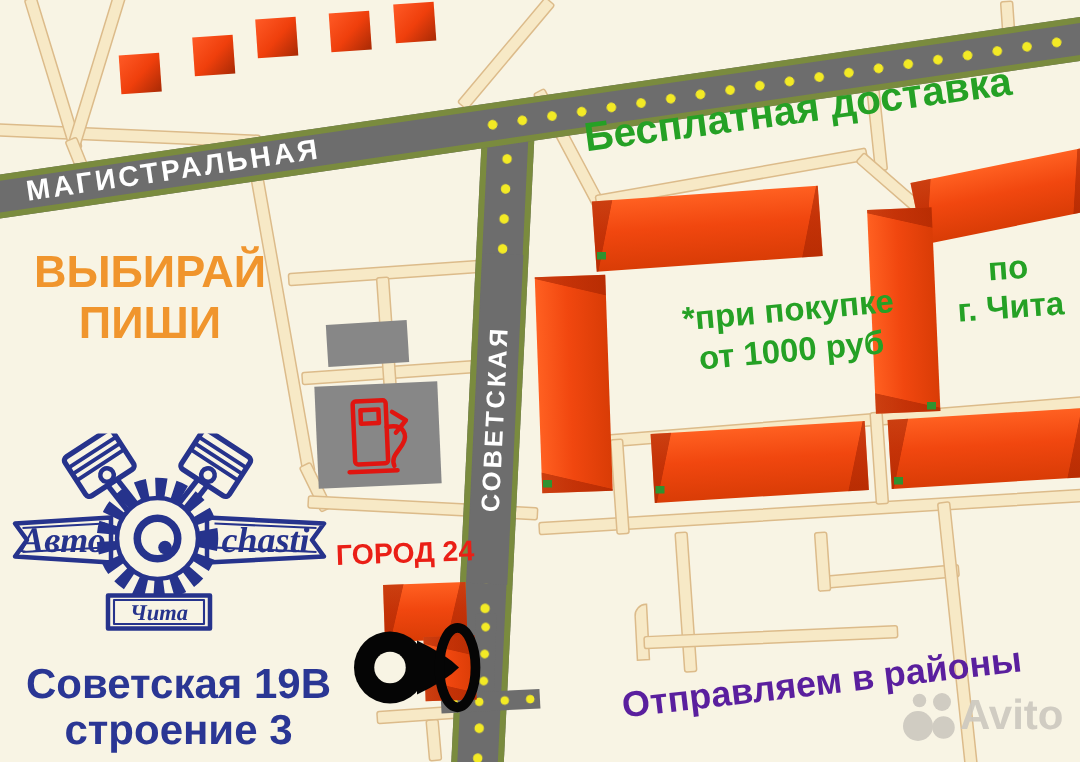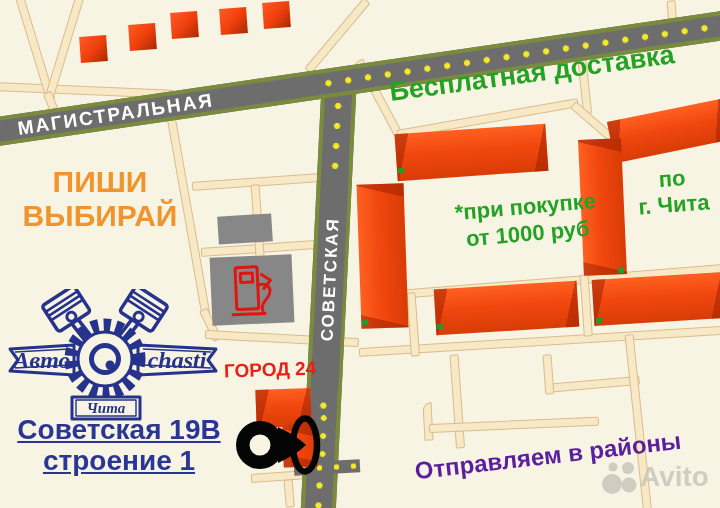--- a/index.html
+++ b/index.html
@@ -51,22 +51,22 @@
   .txt{position:absolute;font-weight:bold;z-index:6;white-space:nowrap;}
   #free-delivery{left:336px;top:58px;width:392px;text-align:center;font-size:27px;
                  color:#25a125;transform:rotate(-7.6deg);}
   #condition{left:404px;top:193px;width:245px;text-align:center;font-size:22px;line-height:27px;
              color:#25a125;transform:rotate(-5deg);}
   #area{left:622px;top:166px;width:102px;text-align:center;font-size:22px;line-height:26px;
         color:#25a125;transform:rotate(-4deg);}
   #cta{left:2px;top:165px;width:196px;text-align:center;font-size:30px;line-height:34px;
        color:#f0952d;}
   #store-name{left:224px;top:359px;font-size:19px;color:#ea1f16;transform:rotate(-2deg);}
-  #address{left:0;top:414px;width:238px;text-align:center;font-size:28px;line-height:31px;
-           color:#2a3694;text-decoration:underline;}
+  #address{left:0;top:440px;width:238px;text-align:center;font-size:28px;line-height:31px;
+           color:#2a3694;}
   #districts{left:380px;top:442px;width:336px;text-align:center;font-size:24px;color:#5a1f9e;
              transform:rotate(-6.6deg);}
 
   #logo{position:absolute;left:6px;top:289px;z-index:6;}
   #pin{position:absolute;left:233px;top:414px;z-index:7;}
   #wm{position:absolute;left:601px;top:459px;display:flex;align-items:center;gap:3px;z-index:8;
       color:#cdc9c0;opacity:.92;font-weight:bold;font-size:28px;}
 </style>
 </head>
 <body>
@@ -151,27 +151,27 @@
   <div class="txt" id="free-delivery">Бесплатная доставка</div>
   <div class="txt" id="condition">
     <div>*при покупке</div>
     <div>от 1000 руб</div>
   </div>
   <div class="txt" id="area">
     <div>по</div>
     <div>г. Чита</div>
   </div>
   <div class="txt" id="cta">
+    <div>ВЫБИРАЙ</div>
     <div>ПИШИ</div>
-    <div>ВЫБИРАЙ</div>
   </div>
   <div class="txt" id="store-name">ГОРОД 24</div>
   <div class="txt" id="address">
     <div>Советская 19В</div>
-    <div>строение 1</div>
+    <div>строение 3</div>
   </div>
   <div class="txt" id="districts">Отправляем в районы</div>
 
   <svg id="logo" width="214" height="136" viewBox="0 0 214 136">
     <g fill="none" stroke="#26338c" stroke-linejoin="round">
 
       <path d="M4 60 L68 56 L68 86 L4 82 L12 71 Z" fill="#f8f4e4" stroke-width="3"></path>
       <path d="M210 60 L132 56 L132 86 L210 82 L202 71 Z" fill="#f8f4e4" stroke-width="3"></path>
       <path d="M9 63 L64 60 M9 79 L64 76 M205 63 L137 60 M205 79 L137 76" stroke-width="1.4"></path>
 

